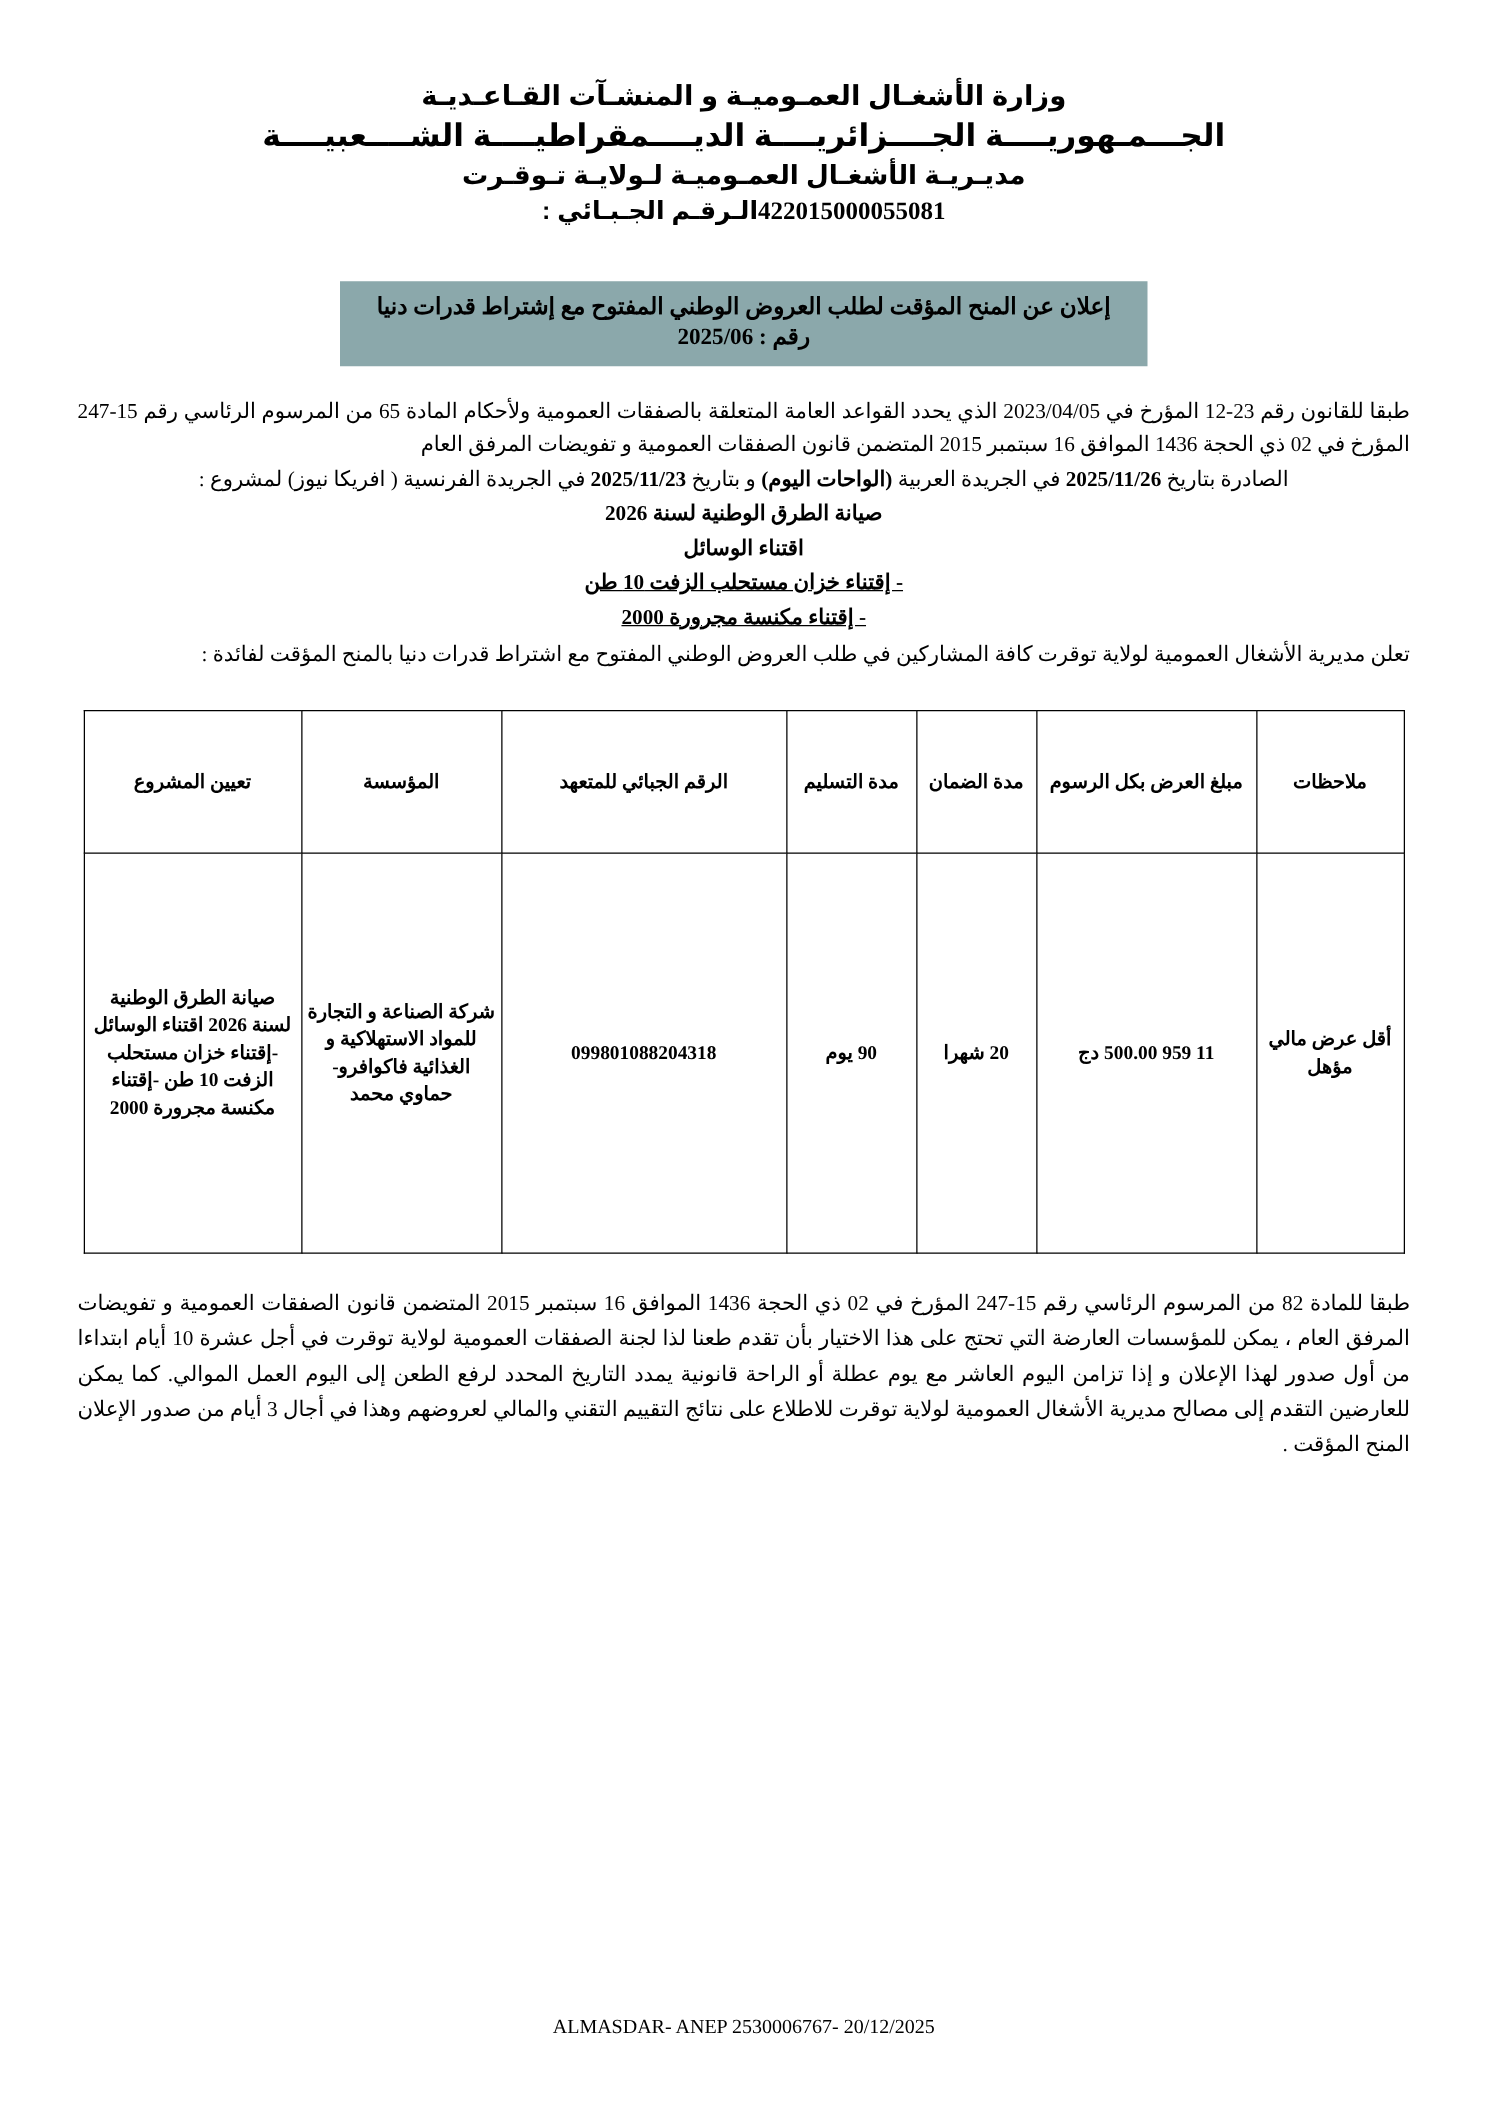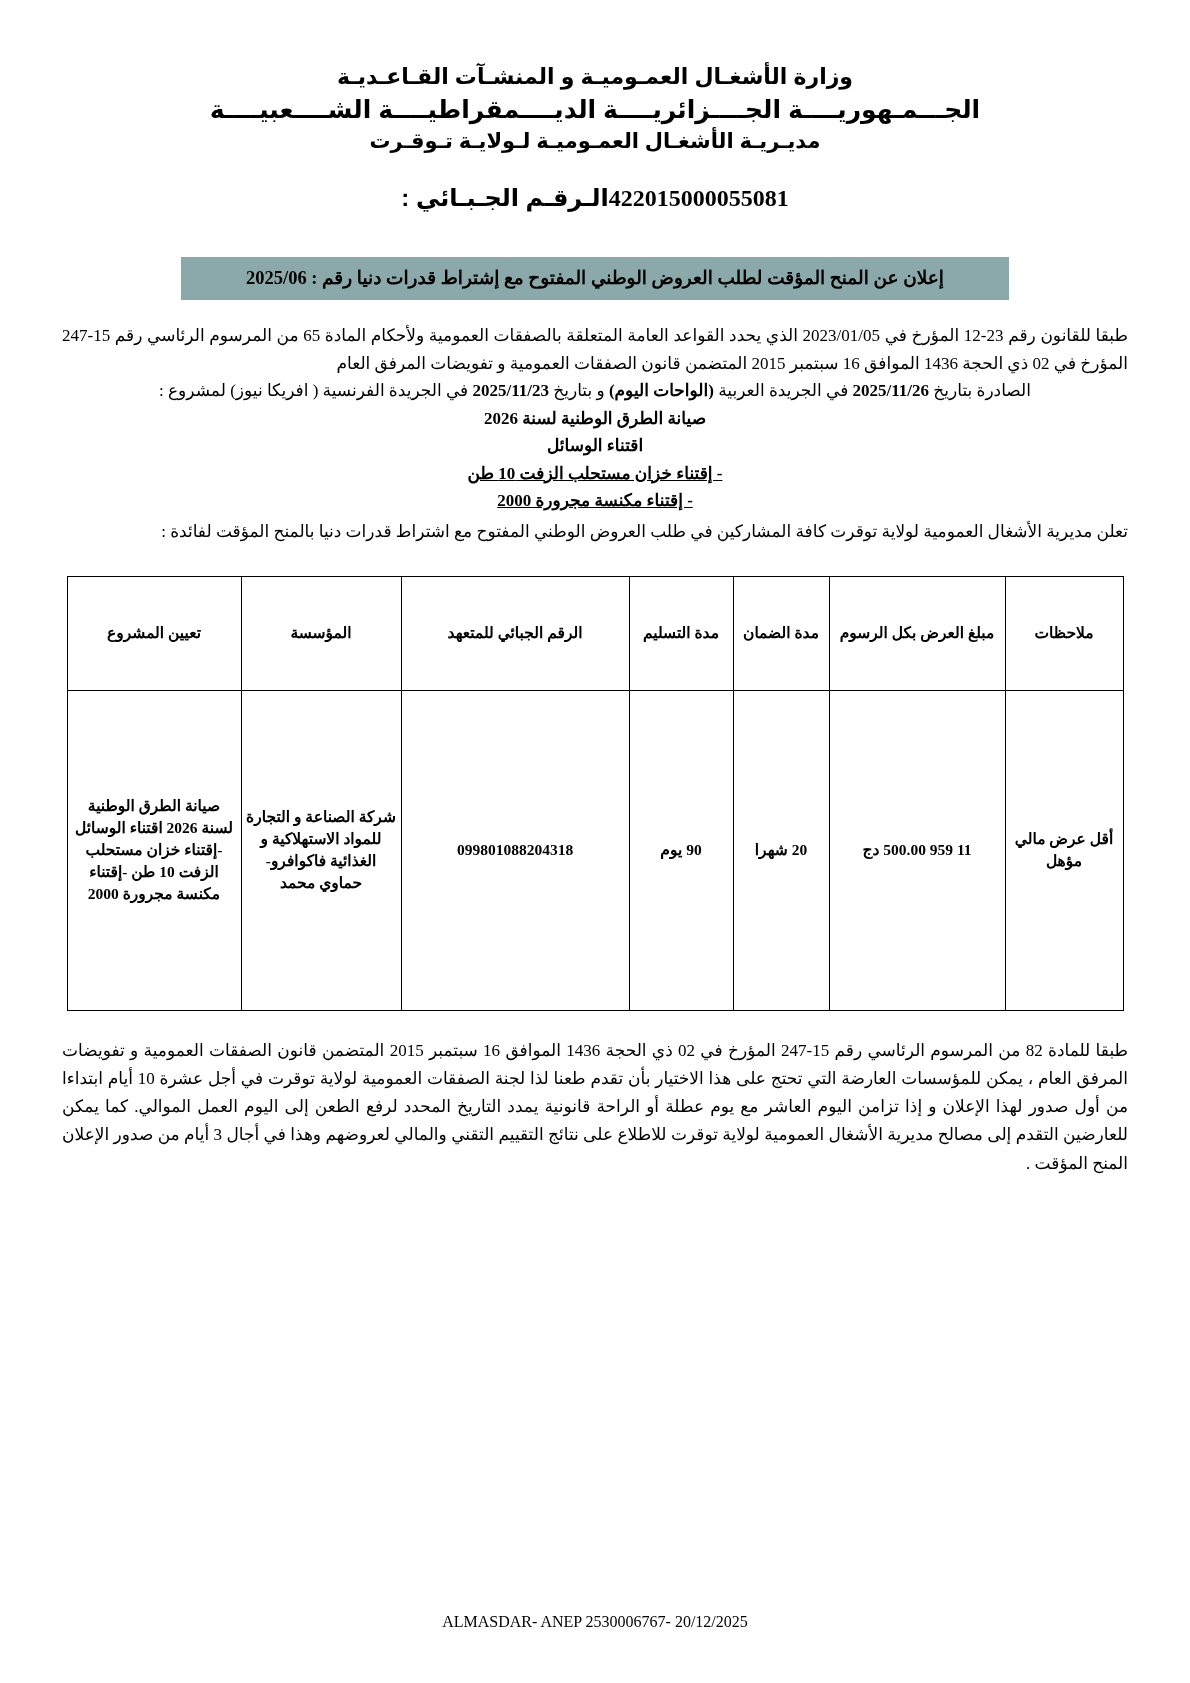--- a/index.html
+++ b/index.html
@@ -31,39 +31,39 @@
     line-height: 1.38;
     margin-top: 10px;
   }
   .doc-header .hline {
     display: block;
     letter-spacing: 0.5px;
   }
   .hline-1 { font-size: 25px; letter-spacing: 2px; }
   .hline-2 { font-size: 22px; letter-spacing: 1.5px; }
   .hline-3 { font-size: 21px; letter-spacing: 1.5px; }
-  .hline-4 { font-size: 24px; letter-spacing: 0.6px; margin-top: 25px; }
+  .hline-4 { font-size: 20px; letter-spacing: 0.6px; }
   .hline-4 .num { font-family: "Liberation Serif", serif; letter-spacing: 0; }
 
   
   .banner-wrap {
     margin-top: 42px;
     display: flex;
     justify-content: center;
   }
   .banner {
     background: #8ba8ab;
     color: #000;
     font-family: "Liberation Serif", "DejaVu Serif", serif;
     font-weight: bold;
     font-size: 18.5px;
     padding: 9px 22px 10px 22px;
     text-align: center;
     line-height: 1.3;
-    width: 828px;
+    width: 646px;
   }
 
   
   .body-text {
     margin-top: 22px;
     font-size: 17px;
     line-height: 1.62;
     text-align: justify;
     text-align-last: right;
   }
@@ -152,21 +152,21 @@
     <span class="hline hline-4">
       <span class="num">422015000055081</span><span>الـرقـم الجـبـائي :</span>
     </span>
   </div>
 
   <div class="banner-wrap">
     <div class="banner">إعلان عن المنح المؤقت لطلب العروض الوطني المفتوح مع إشتراط قدرات دنيا رقم : 2025/06</div>
   </div>
 
   <div class="body-text">
-    <p>طبقا للقانون رقم 23-12 المؤرخ في 2023/01/05 الذي يحدد القواعد العامة المتعلقة بالصفقات العمومية ولأحكام المادة 65  من المرسوم الرئاسي رقم 15-247 المؤرخ في 02 ذي الحجة 1436 الموافق 16 سبتمبر 2015 المتضمن قانون الصفقات العمومية و تفويضات المرفق العام</p>
+    <p>طبقا للقانون رقم 23-12 المؤرخ في 2023/04/05 الذي يحدد القواعد العامة المتعلقة بالصفقات العمومية ولأحكام المادة 65  من المرسوم الرئاسي رقم 15-247 المؤرخ في 02 ذي الحجة 1436 الموافق 16 سبتمبر 2015 المتضمن قانون الصفقات العمومية و تفويضات المرفق العام</p>
     <p class="center-line">
       <span>الصادرة بتاريخ </span><span class="bold">2025/11/26</span><span> في الجريدة العربية </span><span class="bold">(الواحات اليوم)</span><span> و بتاريخ </span><span class="bold">2025/11/23</span><span> في الجريدة الفرنسية </span><span>( افريكا نيوز)</span><span> لمشروع :</span>
     </p>
     <p class="center-line bold">صيانة الطرق الوطنية لسنة 2026</p>
     <p class="center-line bold">اقتناء الوسائل</p>
     <p class="b-item">-  إقتناء خزان مستحلب الزفت 10 طن</p>
     <p class="b-item">-  إقتناء مكنسة مجرورة 2000</p>
   </div>
 
   <div class="intro-line">تعلن مديرية الأشغال العمومية لولاية توقرت كافة المشاركين في طلب العروض الوطني المفتوح مع اشتراط قدرات دنيا بالمنح المؤقت  لفائدة :</div>

